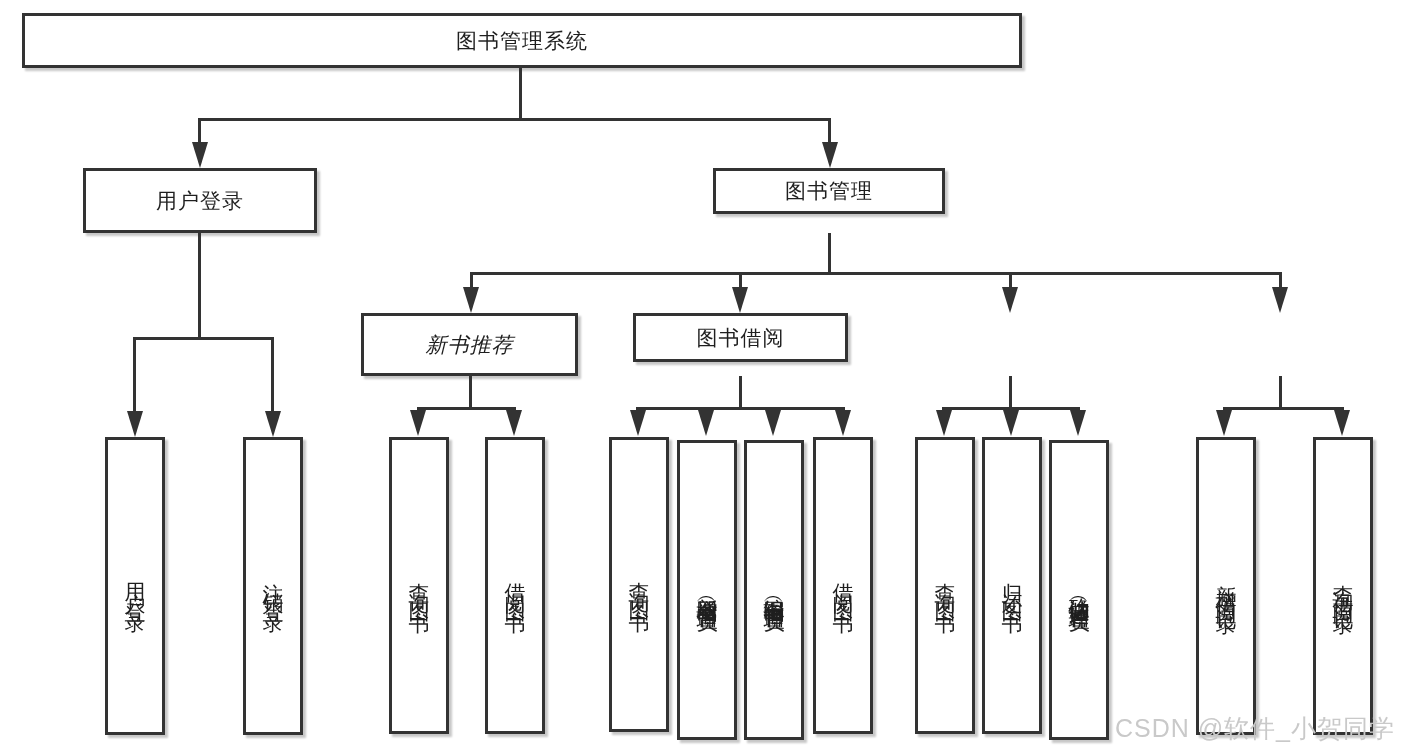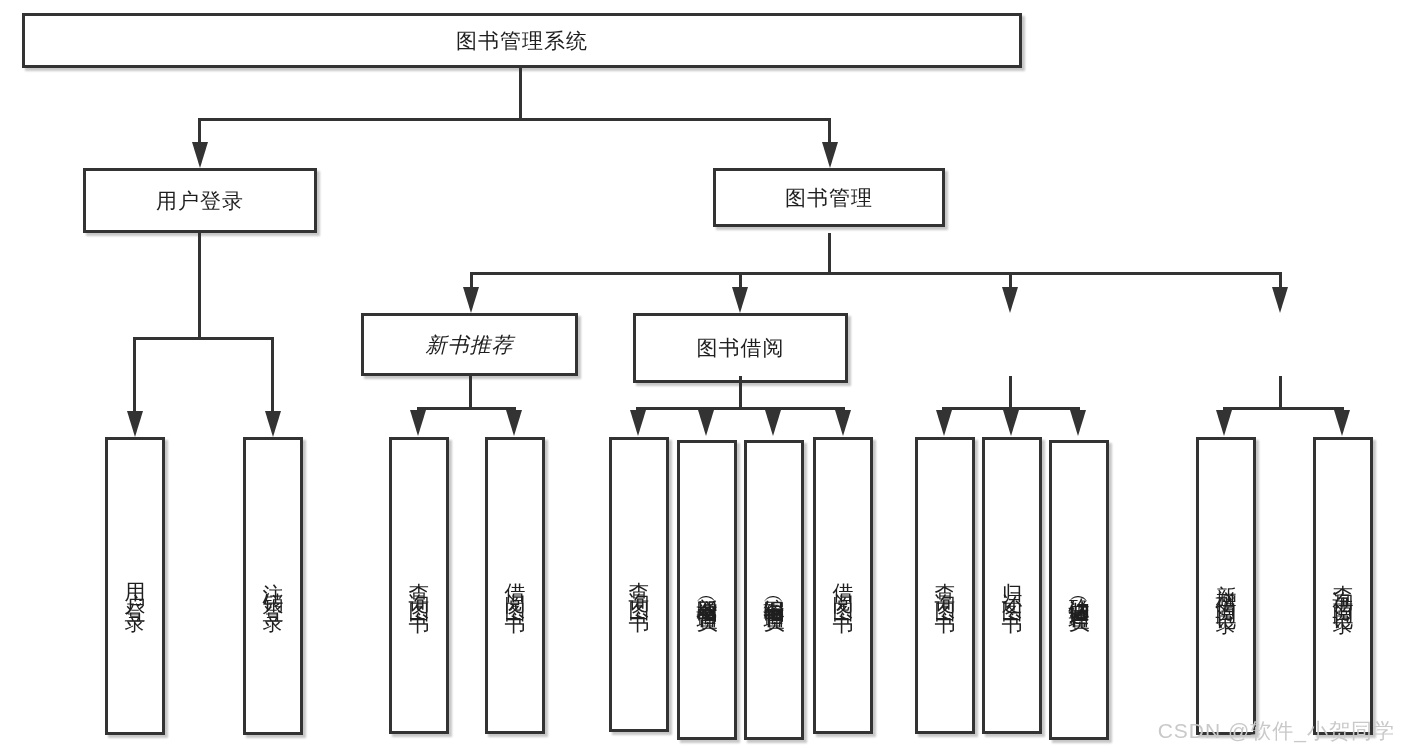--- a/index.html
+++ b/index.html
@@ -49,21 +49,21 @@
   .hl{position:absolute;height:3px;background:var(--line);}
   .arr{
     position:absolute;width:0;height:0;
     border-left:8px solid transparent;
     border-right:8px solid transparent;
     border-top:26px solid var(--line);
   }
   .watermark{
     position:absolute;
     right:10px;bottom:2px;
-    font-size:21px;
+    font-size:25px;
     color:var(--wm);
     letter-spacing:1px;
     pointer-events:none;
   }
 </style>
 </head>
 <body>
 
 <div class="diagram">
 
@@ -74,21 +74,21 @@
   <div class="vl" style="left:519px;top:68px;height:50px;"></div>
   <div class="hl" style="left:198px;top:118px;width:633px;"></div>
   <div class="vl" style="left:198px;top:118px;height:28px;"></div>
   <div class="arr" style="left:192px;top:142px;"></div>
   <div class="vl" style="left:828px;top:118px;height:28px;"></div>
   <div class="arr" style="left:822px;top:142px;"></div>
 
   <div class="box" style="left:83px;top:168px;width:234px;height:65px;">
     <span>用户登录</span>
   </div>
-  <div class="box" style="left:713px;top:168px;width:232px;height:59px;">
+  <div class="box" style="left:713px;top:168px;width:232px;height:46px;">
     <span>图书管理</span>
   </div>
 
   <div class="vl" style="left:198px;top:233px;height:104px;"></div>
   <div class="hl" style="left:133px;top:337px;width:141px;"></div>
   <div class="vl" style="left:133px;top:337px;height:76px;"></div>
   <div class="arr" style="left:127px;top:411px;"></div>
   <div class="vl" style="left:271px;top:337px;height:76px;"></div>
   <div class="arr" style="left:265px;top:411px;"></div>
 
@@ -99,21 +99,21 @@
   <div class="vl" style="left:739px;top:272px;height:17px;"></div>
   <div class="arr" style="left:732px;top:287px;"></div>
   <div class="vl" style="left:1009px;top:272px;height:17px;"></div>
   <div class="arr" style="left:1002px;top:287px;"></div>
   <div class="vl" style="left:1279px;top:272px;height:17px;"></div>
   <div class="arr" style="left:1272px;top:287px;"></div>
 
   <div class="box" style="left:361px;top:313px;width:217px;height:63px;font-style:italic;">
     <span>新书推荐</span>
   </div>
-  <div class="box" style="left:633px;top:313px;width:215px;height:70px;">
+  <div class="box" style="left:633px;top:313px;width:215px;height:49px;">
     <span>图书借阅</span>
   </div>
 
   <div class="vl" style="left:469px;top:376px;height:34px;"></div>
   <div class="hl" style="left:417px;top:407px;width:99px;"></div>
   <div class="arr" style="left:410px;top:410px;"></div>
   <div class="arr" style="left:506px;top:410px;"></div>
 
   <div class="vl" style="left:739px;top:376px;height:34px;"></div>
   <div class="hl" style="left:636px;top:407px;width:209px;"></div>

